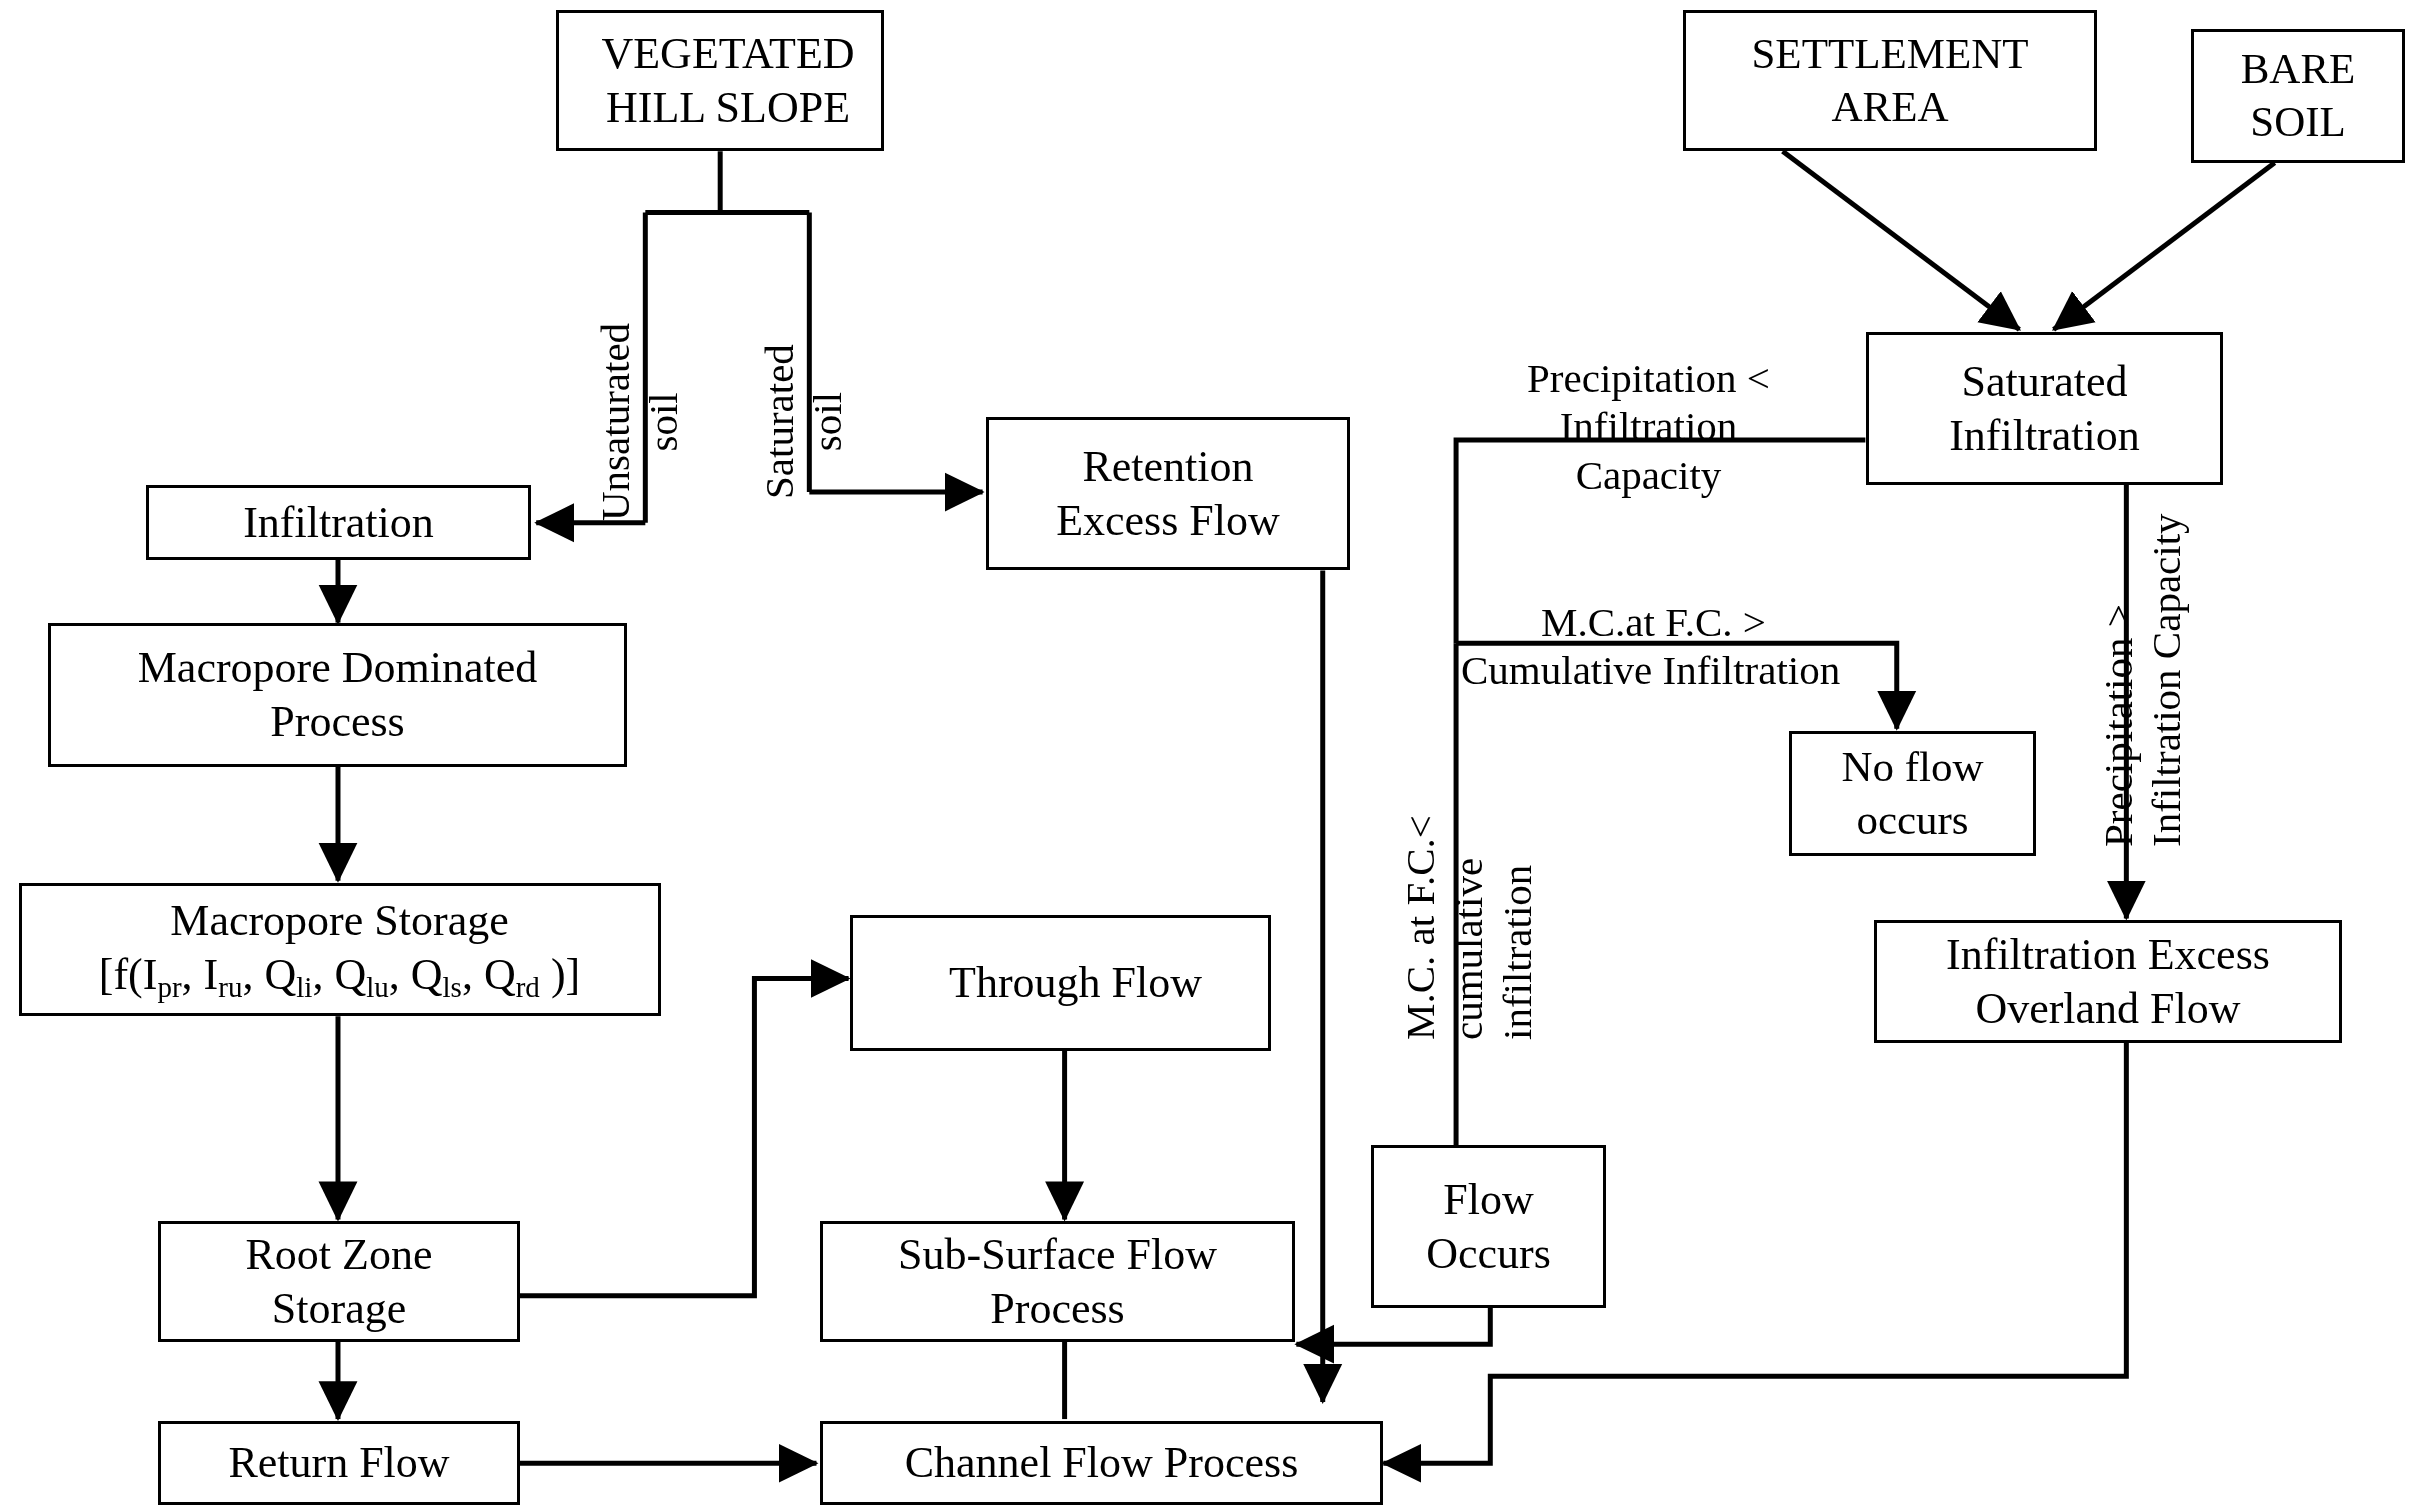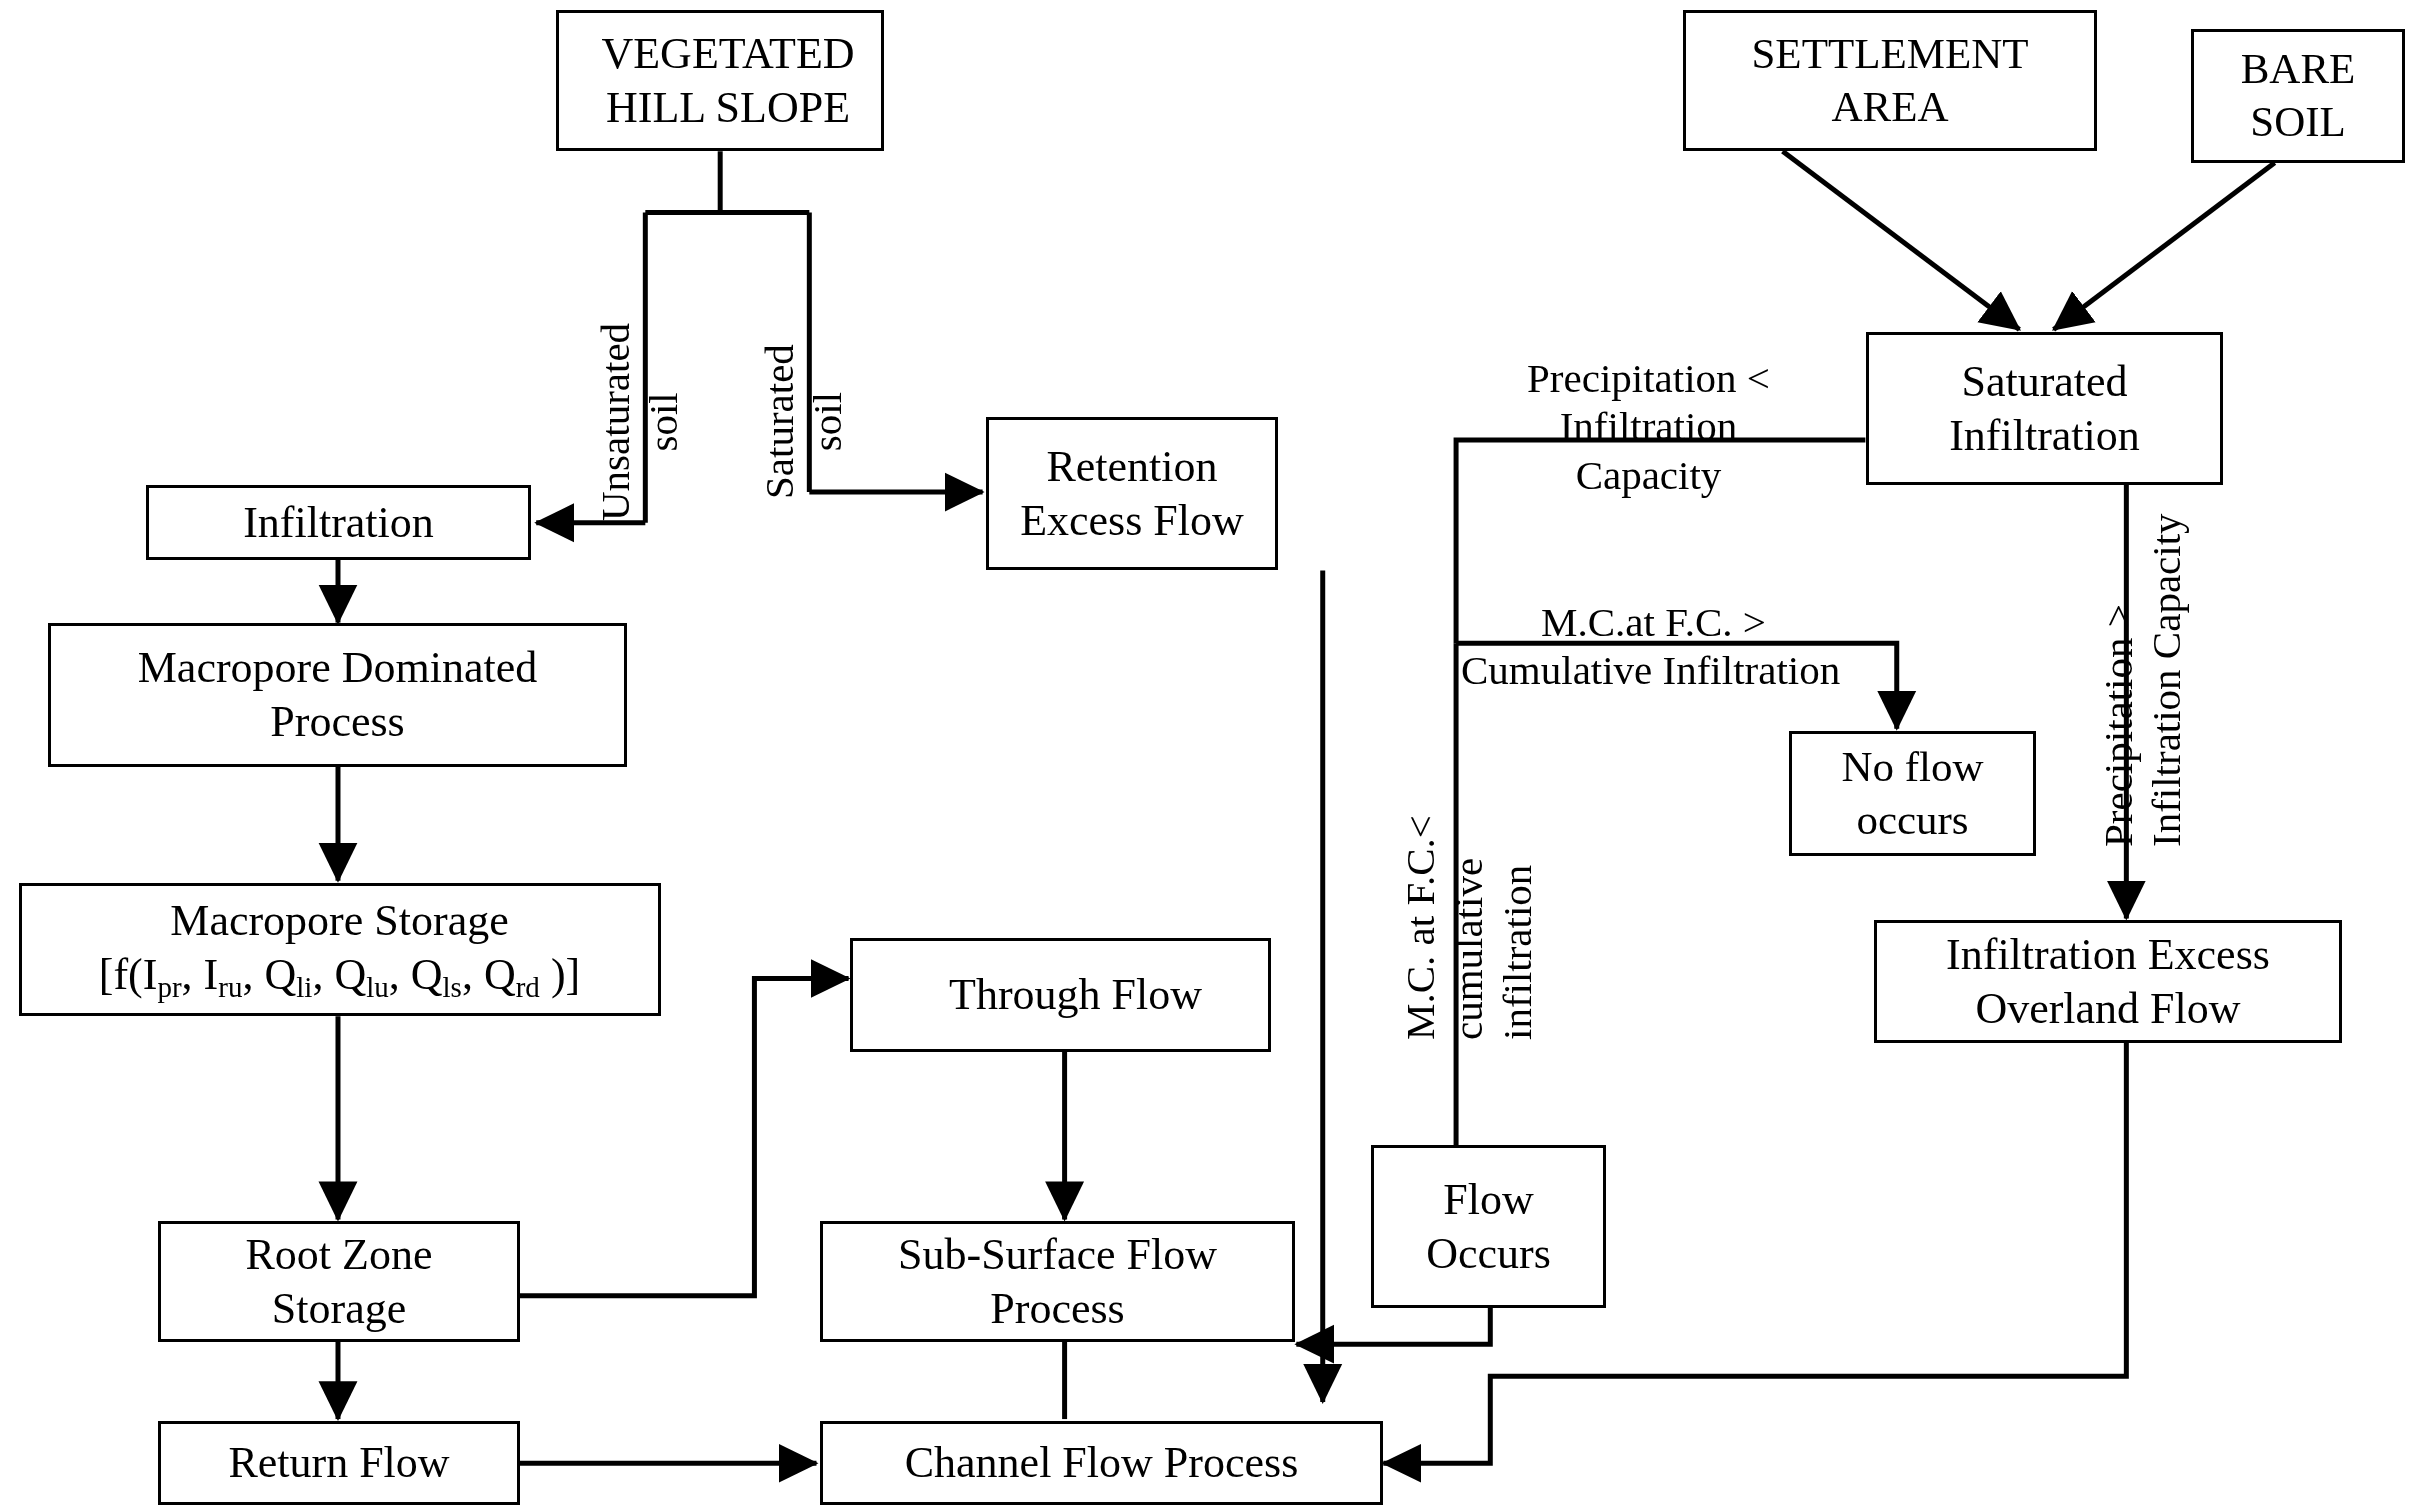--- a/index.html
+++ b/index.html
@@ -137,21 +137,21 @@
 
   <div class="node f-62" style="left:1866px; top:332px; width:357px; height:153px;">
     <span class="ln">Saturated</span>
     <span class="ln">Infiltration</span>
   </div>
 
   <div class="node f-62" style="left:146px; top:485px; width:385px; height:75px;">
     <span class="ln">Infiltration</span>
   </div>
 
-  <div class="node f-62" style="left:986px; top:417px; width:292px; height:153px;">
+  <div class="node f-62" style="left:986px; top:417px; width:364px; height:153px;">
     <span class="ln">Retention</span>
     <span class="ln">Excess Flow</span>
   </div>
 
   <div class="node f-62" style="left:48px; top:623px; width:579px; height:144px;">
     <span class="ln">Macropore Dominated</span>
     <span class="ln">Process</span>
   </div>
 
   <div class="node f-62" style="left:18.5px; top:883px; width:642px; height:133px;">
@@ -162,21 +162,21 @@
   <div class="node f-60" style="left:1789px; top:731px; width:247px; height:125px;">
     <span class="ln">No flow</span>
     <span class="ln">occurs</span>
   </div>
 
   <div class="node f-62" style="left:1874px; top:920px; width:468px; height:123px;">
     <span class="ln">Infiltration  Excess</span>
     <span class="ln">Overland Flow</span>
   </div>
 
-  <div class="node f-62" style="left:850px; top:938px; width:421px; height:114px;padding-left:30px;">
+  <div class="node f-62" style="left:850px; top:915px; width:421px; height:136px;padding-left:30px;">
     <span class="ln">Through Flow</span>
   </div>
 
   <div class="node f-62" style="left:1371px; top:1145px; width:235px; height:163px;">
     <span class="ln">Flow</span>
     <span class="ln">Occurs</span>
   </div>
 
   <div class="node f-62" style="left:158px; top:1221px; width:362px; height:121px;">
     <span class="ln">Root Zone</span>

